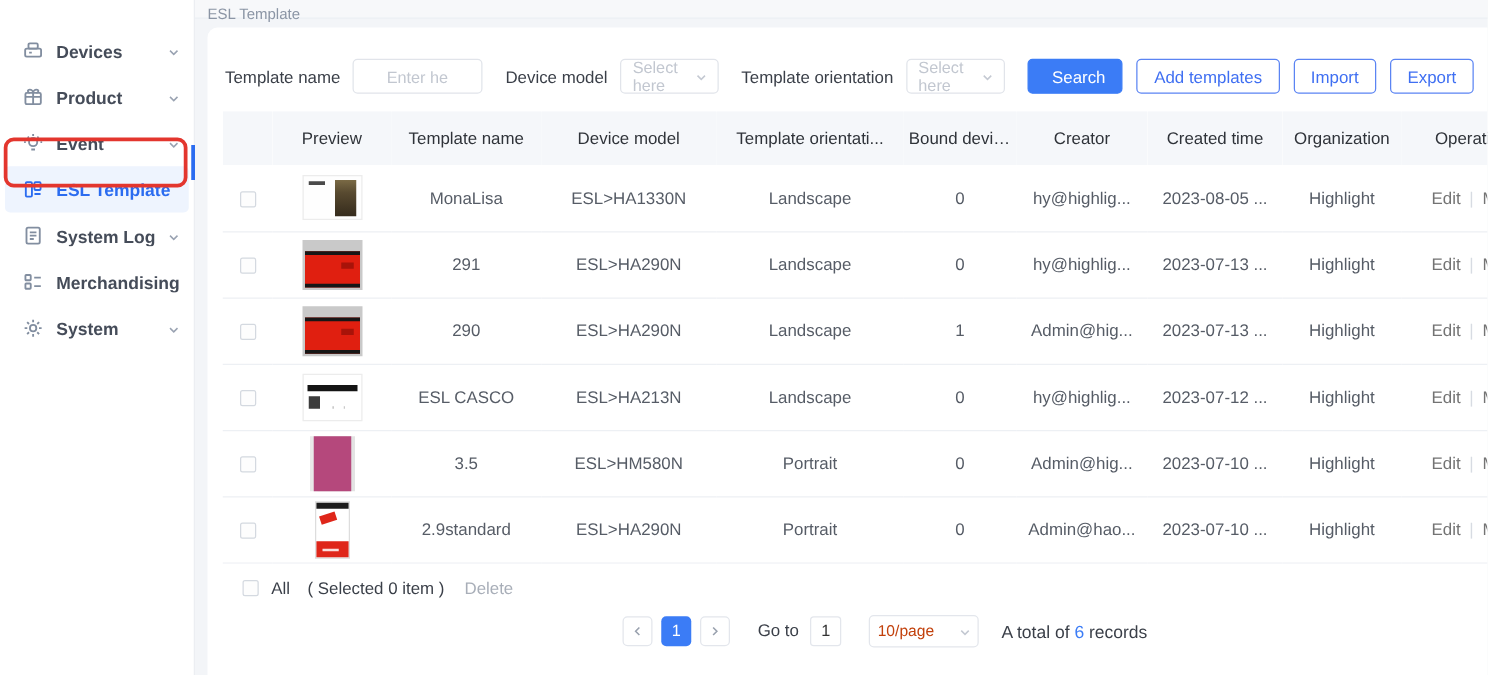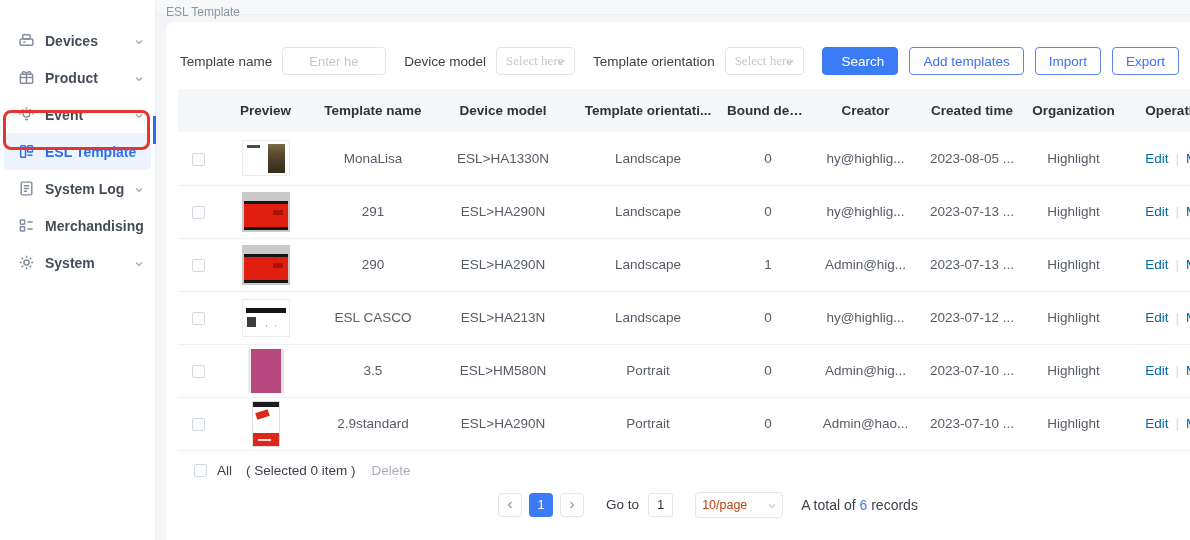--- a/index.html
+++ b/index.html
@@ -31,38 +31,38 @@
           border-radius:8px 0 0 0; padding-left:12px; overflow:hidden; }
 
   
   .filters { display:flex; align-items:center; padding:25px 0 14px 2px; font-size:13.5px; }
   .f-label { color:#3a3f48; margin-right:10px; white-space:nowrap; }
   .f-input { width:104px; height:28px; border:1px solid #e1e4ea; border-radius:4px; padding:0 26px;
              font-size:13px; color:#333; outline:none; margin-right:18px; font-family:inherit; }
   .f-input::placeholder { color:#c2c7d0; }
   .f-select { position:relative; width:108px; height:28px; border:1px solid #e1e4ea; border-radius:4px;
               display:flex; align-items:center; padding:0 9px; color:#c2c7d0; font-size:13px;
-              margin-right:18px; cursor:pointer; background:#fff;font-family:Liberation Serif, serif; }
+              margin-right:18px; cursor:pointer; background:#fff; }
   .f-select .sel-chev { position:absolute; right:7px; top:8px; width:12px; height:12px; }
   .f-select .sel-chev svg { stroke:#c4c9d2; }
   .btn { height:28px; border-radius:4px; font-size:13.5px; padding:0 13px; cursor:pointer;
          font-family:inherit; white-space:nowrap; }
   .btn-primary { background:#3b7cf6; color:#fff; border:1px solid #3b7cf6; margin-right:11px;padding-left:19px; }
   .btn-outline { background:#fff; color:#3f6ff2; border:1px solid #5b84f3; margin-right:11px; }
 
   
   .table-wrap { overflow:hidden; }
   table { border-collapse:collapse; table-layout:fixed; width:1063px; }
-  thead th { background:#f5f7fa; height:43px; font-size:13.5px; font-weight:700; color:#2f3339;
+  thead th { background:#f5f7fa; height:43px; font-size:13.5px; font-weight:400; color:#2f3339;
              text-align:center; white-space:nowrap; overflow:hidden; text-overflow:ellipsis; padding:0 4px; }
   tbody td { height:53px; text-align:center; font-size:13.5px; color:#565c66;
              border-bottom:1px solid #edf0f4; white-space:nowrap; overflow:hidden; padding:0 4px; }
   .chk { width:13px; height:13px; border:1px solid #d4d9e0; border-radius:2px; background:#fdfdfd;
          display:inline-block; vertical-align:middle; cursor:pointer; }
-  .op-link { color:#0369a1; cursor:pointer; }
+  .op-link { color:#737373; cursor:pointer; }
   .op-div { color:#d7dbe2; margin:0 7px; }
 
   
   .pv { position:relative; display:inline-block; vertical-align:middle; }
   .pv-monalisa { width:48px; height:36px; background:#fefefe; border:1px solid #ececec; }
   .pv-monalisa::before { content:""; position:absolute; left:4px; top:4px; width:13px; height:3px; background:#4a4a4a; }
   .pv-monalisa::after { content:""; position:absolute; right:4px; top:3px; width:17px; height:29px;
       background:linear-gradient(180deg,#7a6a45 0%,#584a30 35%,#352b1c 100%); }
   .pv-redlabel { width:48px; height:40px; background:#c9c9c9; }
   .pv-redlabel::before { content:""; position:absolute; left:2px; right:2px; top:9px; height:23px;

